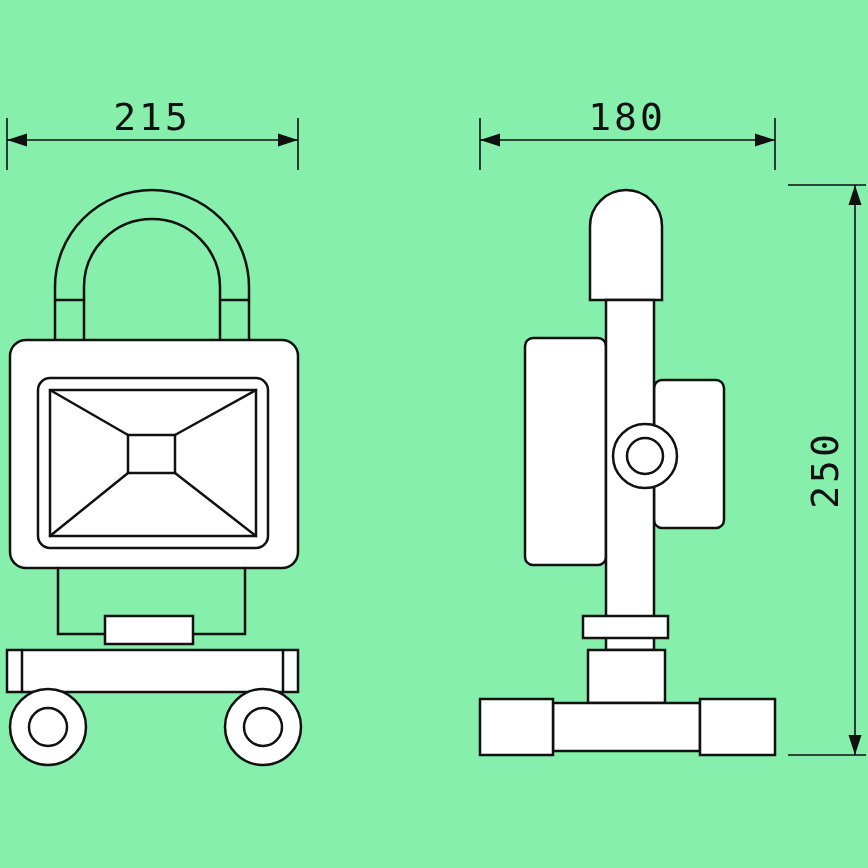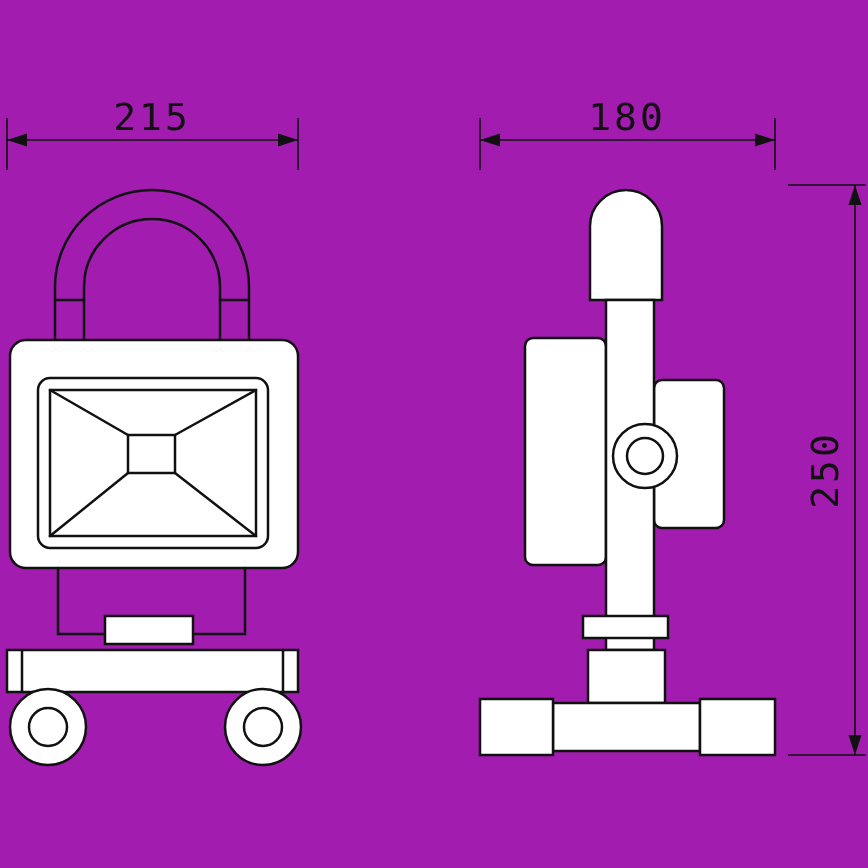--- a/index.html
+++ b/index.html
@@ -4,21 +4,21 @@
 <style>
   html, body {
     margin: 0;
     padding: 0;
     background: #ffffff;
   }
   .canvas {
     position: relative;
     width: 868px;
     height: 868px;
-    background: #a21caf;
+    background: #86efac;
     overflow: hidden;
   }
   svg { display: block; }
 
   
   .ln {
     stroke: #111111;
     stroke-width: 2.5;
     fill: none;
     stroke-linecap: round;

